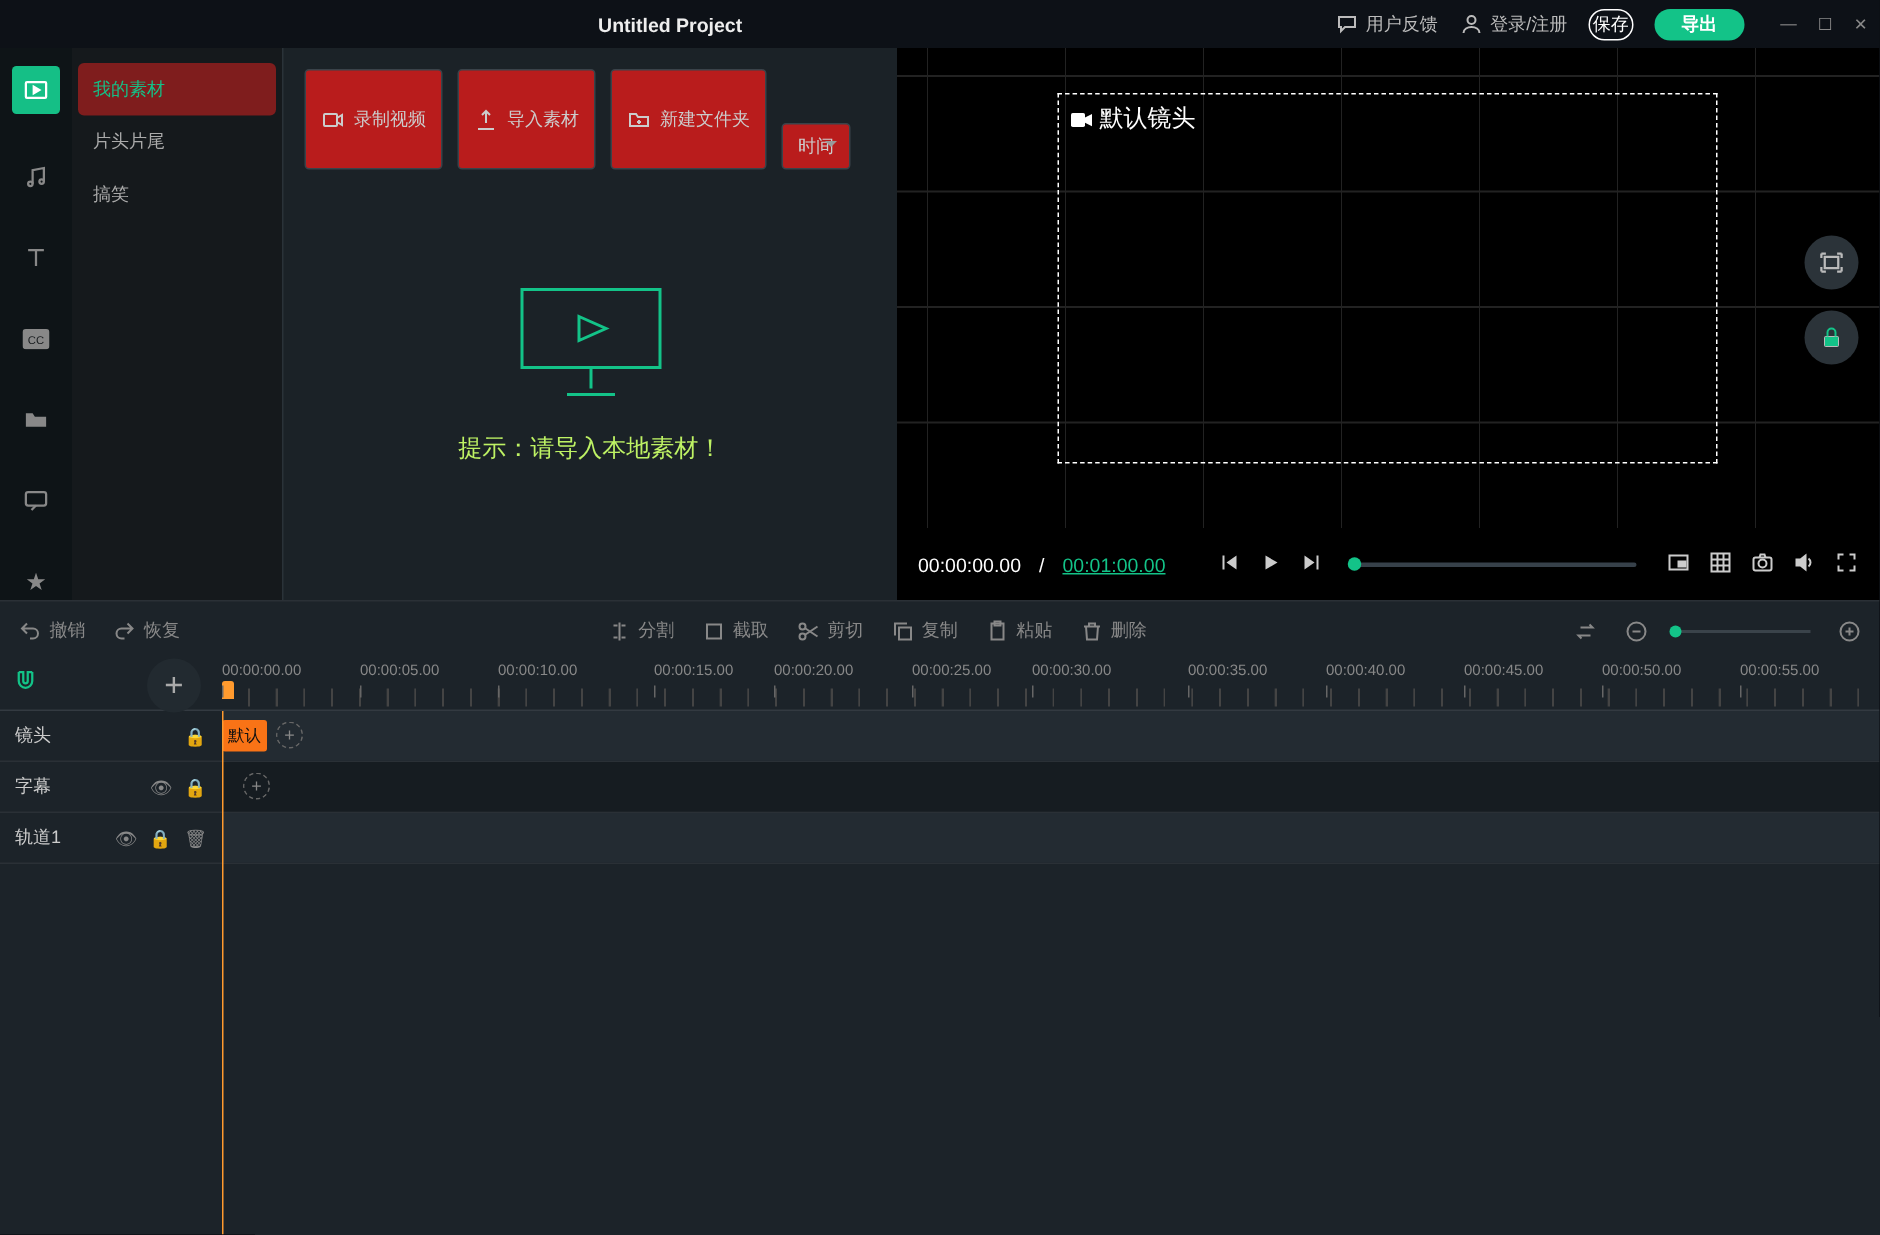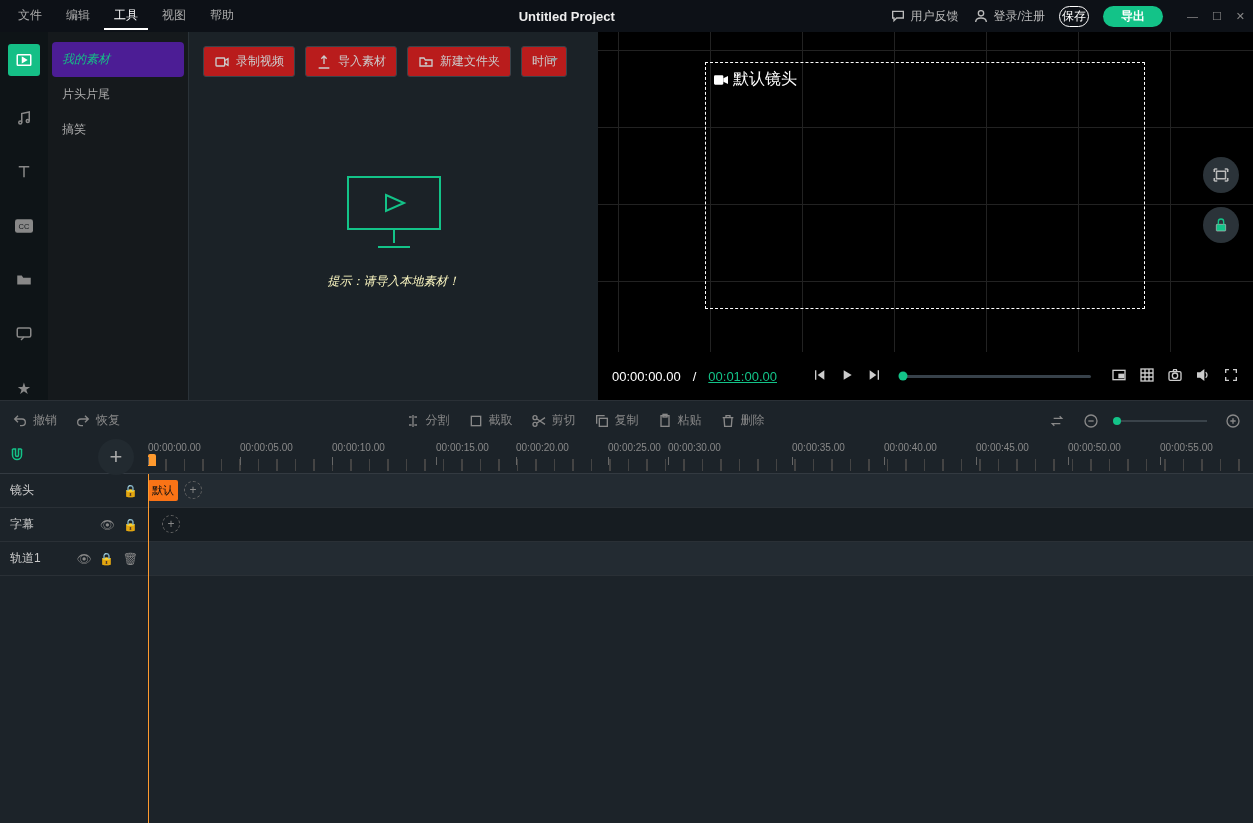--- a/index.html
+++ b/index.html
@@ -19,29 +19,29 @@
 .menubar .winctrl span { color: #888; cursor: pointer; font-size: 11px; }
 
 
 .main { flex: 0 0 355px; display: flex; background: #15191c; }
 .side-icons { width: 48px; background: #0e1417; display: flex; flex-direction: column; align-items: center; padding-top: 12px; gap: 30px; }
 .side-icons .icon { width: 24px; height: 24px; display: flex; align-items: center; justify-content: center; color: #888; cursor: pointer; }
 .side-icons .icon.active { background: #15bf86; color: #fff; border-radius: 3px; width: 32px; height: 32px; }
 
 .media-cats { width: 140px; background: #15191c; padding-top: 10px; }
 .media-cats .cat { padding: 9px 14px; color: #aaa; font-size: 12px; cursor: pointer; }
-.media-cats .cat.active { background: #4c1d95; color: #15bf86; border-radius: 4px; margin: 0 4px; padding: 9px 10px; font-style: italic; }
+.media-cats .cat.active { background: #7f1d1d; color: #15bf86; border-radius: 4px; margin: 0 4px; padding: 9px 10px; }
 
 .media-panel { flex: 1; background: #1b2227; border-left: 1px solid #2a3238; padding: 14px; display: flex; flex-direction: column; }
 .media-toolbar { display: flex; gap: 10px; }
 .media-btn { display: flex; align-items: center; gap: 6px; padding: 6px 10px; border: 1px solid #3a434a; border-radius: 3px; color: #ccc; font-size: 12px; cursor: pointer; background: #b91c1c; }
-.media-btn.dropdown { position: relative; }
+.media-btn.dropdown { position: relative; margin-top: 36px; }
 .media-btn.dropdown::after { content: ""; position: absolute; right: 8px; top: 50%; transform: translateY(-50%); border: 4px solid transparent; border-top-color: #999; }
 .media-empty { flex: 1; display: flex; flex-direction: column; align-items: center; justify-content: center; gap: 20px; }
-.media-empty .hint { color: #fef9c3; font-size: 12px; font-style: italic; }
+.media-empty .hint { color: #bef264; font-size: 16px; }
 
 .preview-panel { width: 655px; background: #000; display: flex; flex-direction: column; position: relative; }
 .preview-canvas { flex: 1; position: relative; display: flex; align-items: center; justify-content: center; background-image: linear-gradient(#222 1px,transparent 1px),linear-gradient(90deg,#222 1px,transparent 1px); background-size: 92px 77px; background-position: 20px 18px; }
 .preview-frame { position: absolute; left: 107px; top: 30px; width: 440px; height: 247px; border: 1px dashed #fff; display: flex; align-items: flex-start; padding: 6px 8px; }
 .preview-frame .camlabel { display: flex; align-items: center; gap: 5px; color: #fff; font-size: 16px; }
 .preview-side-btns { position: absolute; right: 14px; top: 125px; display: flex; flex-direction: column; gap: 14px; }
 .circle-btn { width: 36px; height: 36px; border-radius: 50%; background: #2b3339; display: flex; align-items: center; justify-content: center; cursor: pointer; color: #8fa; }
 .circle-btn svg { stroke: #bbb; }
 .preview-controls { height: 48px; display: flex; align-items: center; padding: 0 14px; gap: 12px; color: #fff; font-size: 13px; }
 .preview-controls .time-cur { color: #fff; }
@@ -81,27 +81,20 @@
 .clip .clip-add.only { margin-left: 14px; }
 
 .playhead { position: absolute; left: 148px; top: 0; bottom: 0; width: 1px; background: #ff9a2e; }
 
 .svgicon { width: 16px; height: 16px; display: inline-block; }
 </style>
 </head>
 <body>
 
 <div class="menubar">
-  <div class="menu-left">
-    <div class="menu-item">文件</div>
-    <div class="menu-item">编辑</div>
-    <div class="menu-item active">工具</div>
-    <div class="menu-item">视图</div>
-    <div class="menu-item">帮助</div>
-  </div>
   <div class="title">Untitled Project</div>
   <div class="top-right">
     <div class="tbtn">
       <svg class="svgicon" viewBox="0 0 24 24" fill="none" stroke="#bbb" stroke-width="2">
           <path d="M4 5h16v10H10l-4 4v-4H4z"></path>
         </svg>
       <span>用户反馈</span>
     </div>
     <div class="tbtn">
       <svg class="svgicon" viewBox="0 0 24 24" fill="none" stroke="#bbb" stroke-width="2">
@@ -360,21 +353,21 @@
     </div>
     <div class="ruler">
       <div class="subticks"></div>
       <div class="playhead-marker"></div>
     <div class="tick" style="left: 0px;">00:00:00.00</div>
         <div class="tick" style="left: 92px;">00:00:05.00</div>
         <div class="tick" style="left: 184px;">00:00:10.00</div>
         <div class="tick" style="left: 288px;">00:00:15.00</div>
         <div class="tick" style="left: 368px;">00:00:20.00</div>
         <div class="tick" style="left: 460px;">00:00:25.00</div>
-        <div class="tick" style="left: 520px;">00:00:30.00</div>
+        <div class="tick" style="left: 540px;">00:00:30.00</div>
         <div class="tick" style="left: 644px;">00:00:35.00</div>
         <div class="tick" style="left: 736px;">00:00:40.00</div>
         <div class="tick" style="left: 828px;">00:00:45.00</div>
         <div class="tick" style="left: 920px;">00:00:50.00</div>
         <div class="tick" style="left: 1012px;">00:00:55.00</div>
       </div>
   </div>
   <div class="tl-body">
     <div class="track">
       <div class="track-label">

